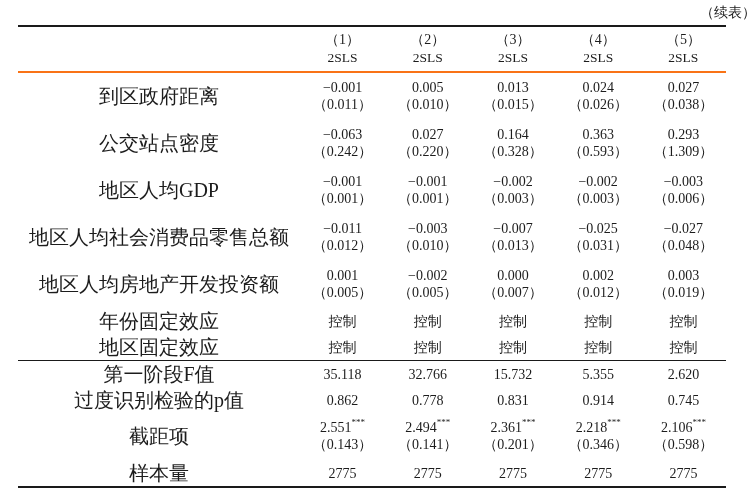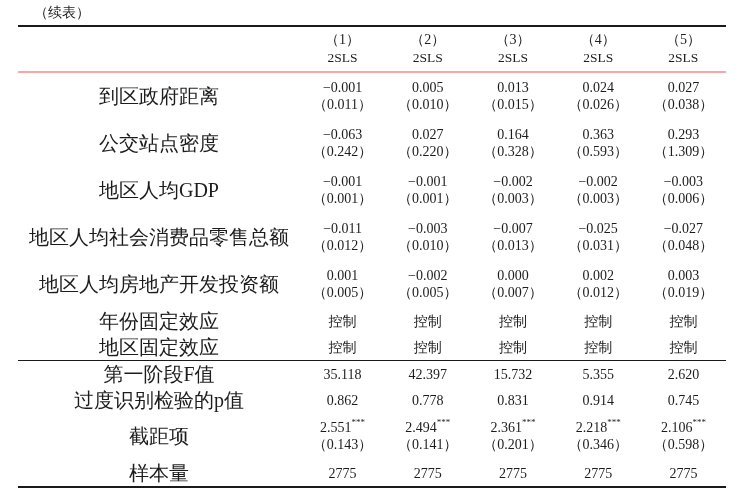--- a/index.html
+++ b/index.html
@@ -10,44 +10,45 @@
   .canvas {
     position: relative;
     width: 756px;
     height: 501px;
     background: #ffffff;
     overflow: hidden;
     font-family: "Liberation Serif", "DejaVu Serif", serif;
     color: #1c1c1c;
   }
   .continued {
-    padding: 4px 0 0 34px;
+    padding: 4px 0 0 49px;
     height: 21px;
     font-size: 14px;
     line-height: 17px;
+    text-align: right;
   }
   table.results {
     border-collapse: collapse;
     table-layout: fixed;
     margin-left: 18px;
     width: 708px;
     border-top: 2px solid #1a1a1a;
     border-bottom: 2.5px solid #1a1a1a;
   }
   col.c-label { width: 282px; }
   th, td {
     text-align: center;
     vertical-align: middle;
     font-weight: normal;
     line-height: 17px;
     padding: 0;
   }
   thead tr.models td { padding: 4px 0 0 0; font-size: 14px; }
   thead tr.methods td { padding: 1px 0 5px 0; font-size: 13.5px; }
-  thead tr.methods td, thead tr.methods th { border-bottom: 2px solid #fca5a5; }
+  thead tr.methods td, thead tr.methods th { border-bottom: 2px solid #f97316; }
   tbody td { font-size: 14px; }
   tbody th.label { font-size: 20px; }
   tr.coef td { padding-top: 6px; }
   tr.se td { padding-bottom: 7px; }
   tr.single td, tr.single th { padding: 4.5px 0; }
   tr.rule-above td, tr.rule-above th { border-top: 1.5px solid #1a1a1a; margin-top: 20px; }
   sup.stars {
     font-size: 9px;
     line-height: 0;
     position: relative;
@@ -177,21 +178,21 @@
           <th class="label">地区固定效应</th>
           <td>控制</td>
           <td>控制</td>
           <td>控制</td>
           <td>控制</td>
           <td>控制</td>
         </tr>
         <tr class="single rule-above">
           <th class="label">第一阶段F值</th>
           <td>35.118</td>
-          <td>42.397</td>
+          <td>32.766</td>
           <td>15.732</td>
           <td>5.355</td>
           <td>2.620</td>
         </tr>
         <tr class="single">
           <th class="label">过度识别检验的p值</th>
           <td>0.862</td>
           <td>0.778</td>
           <td>0.831</td>
           <td>0.914</td>

